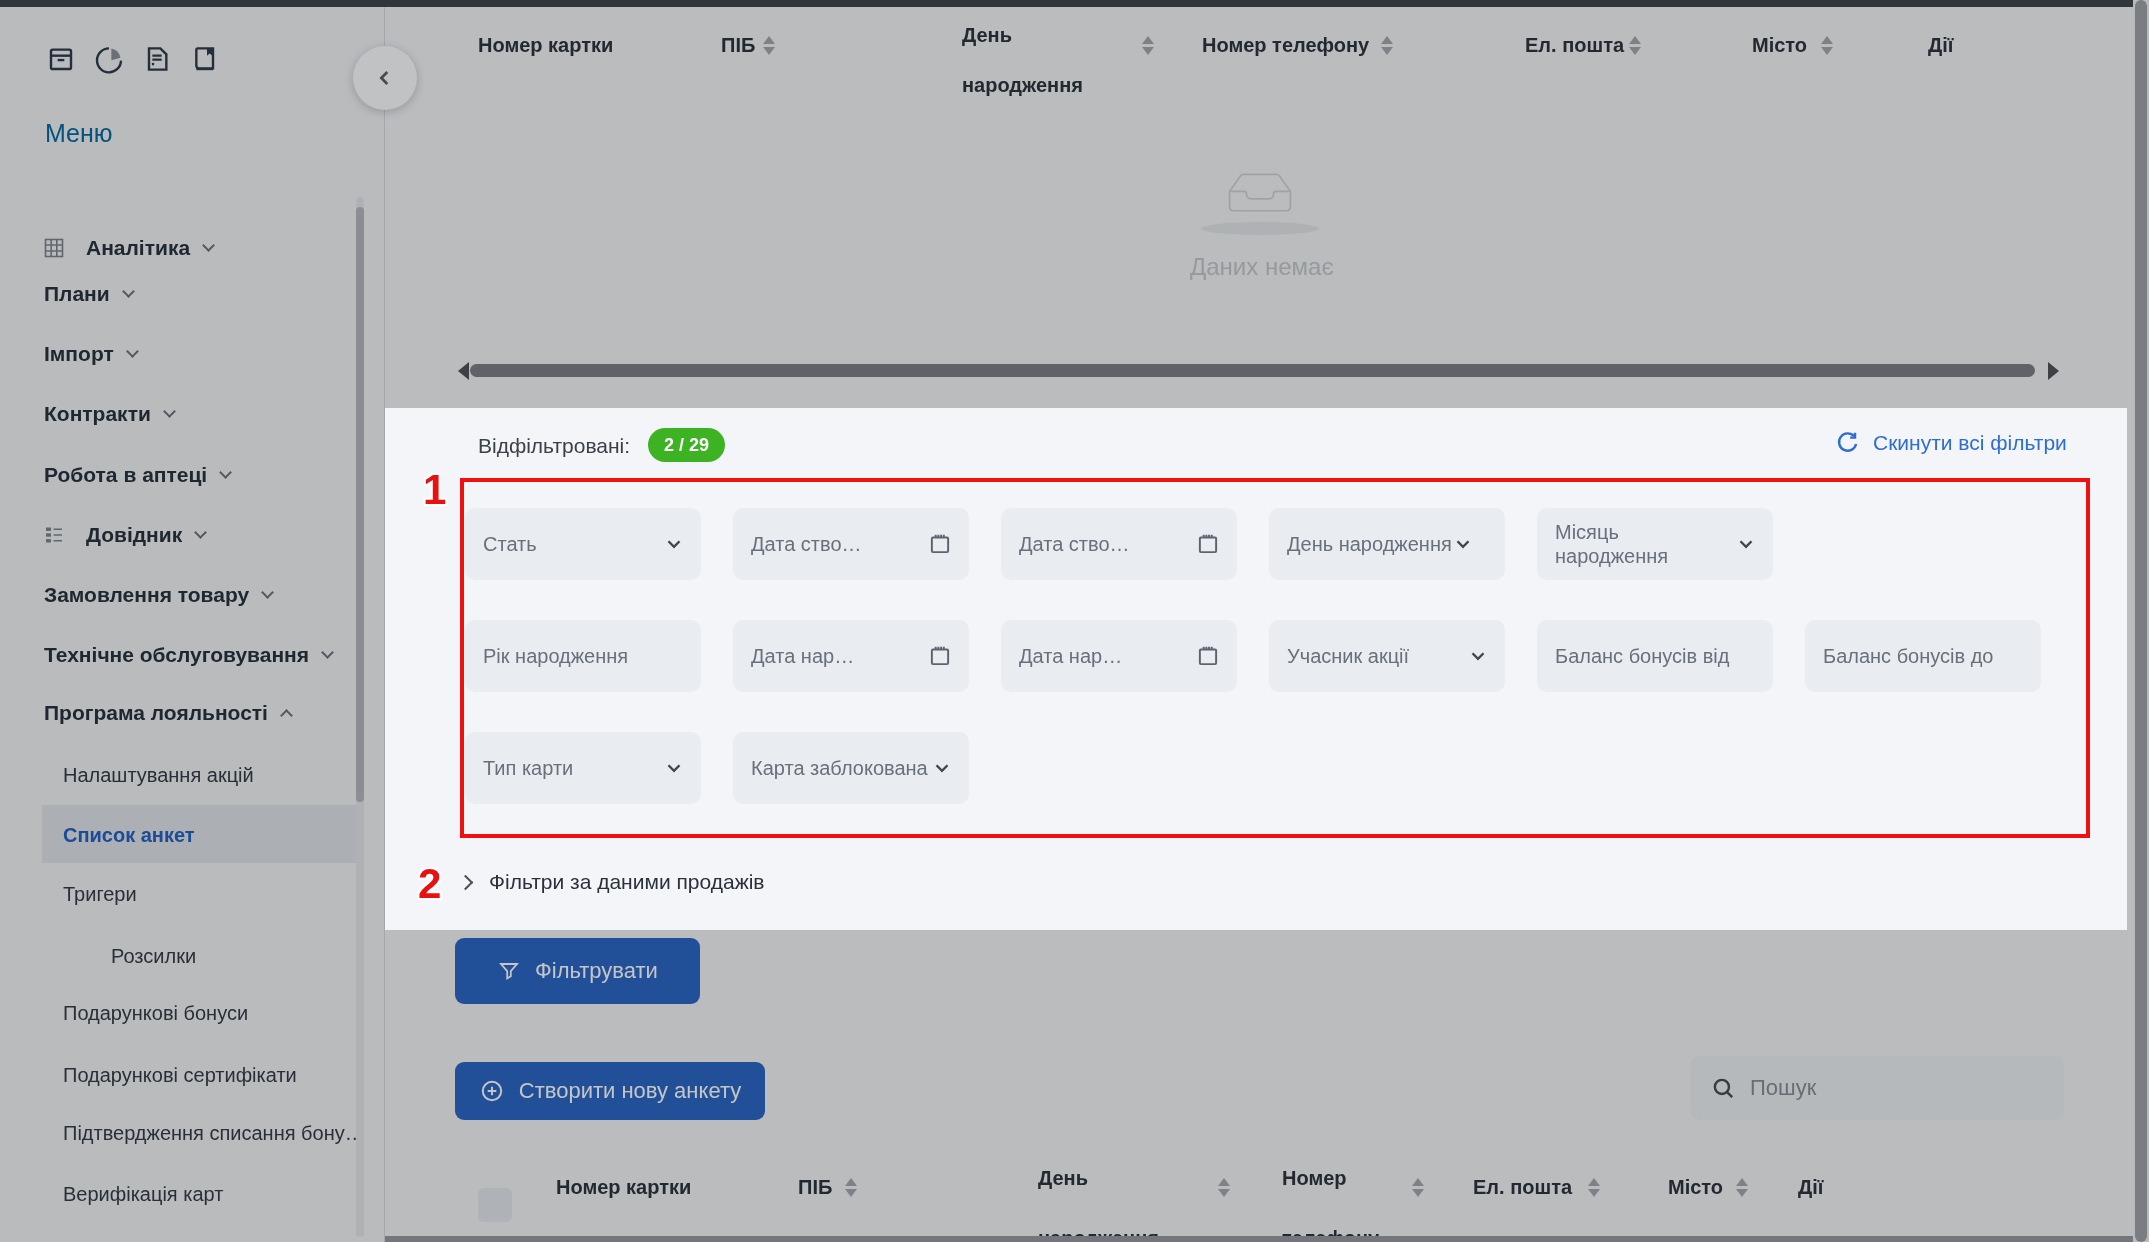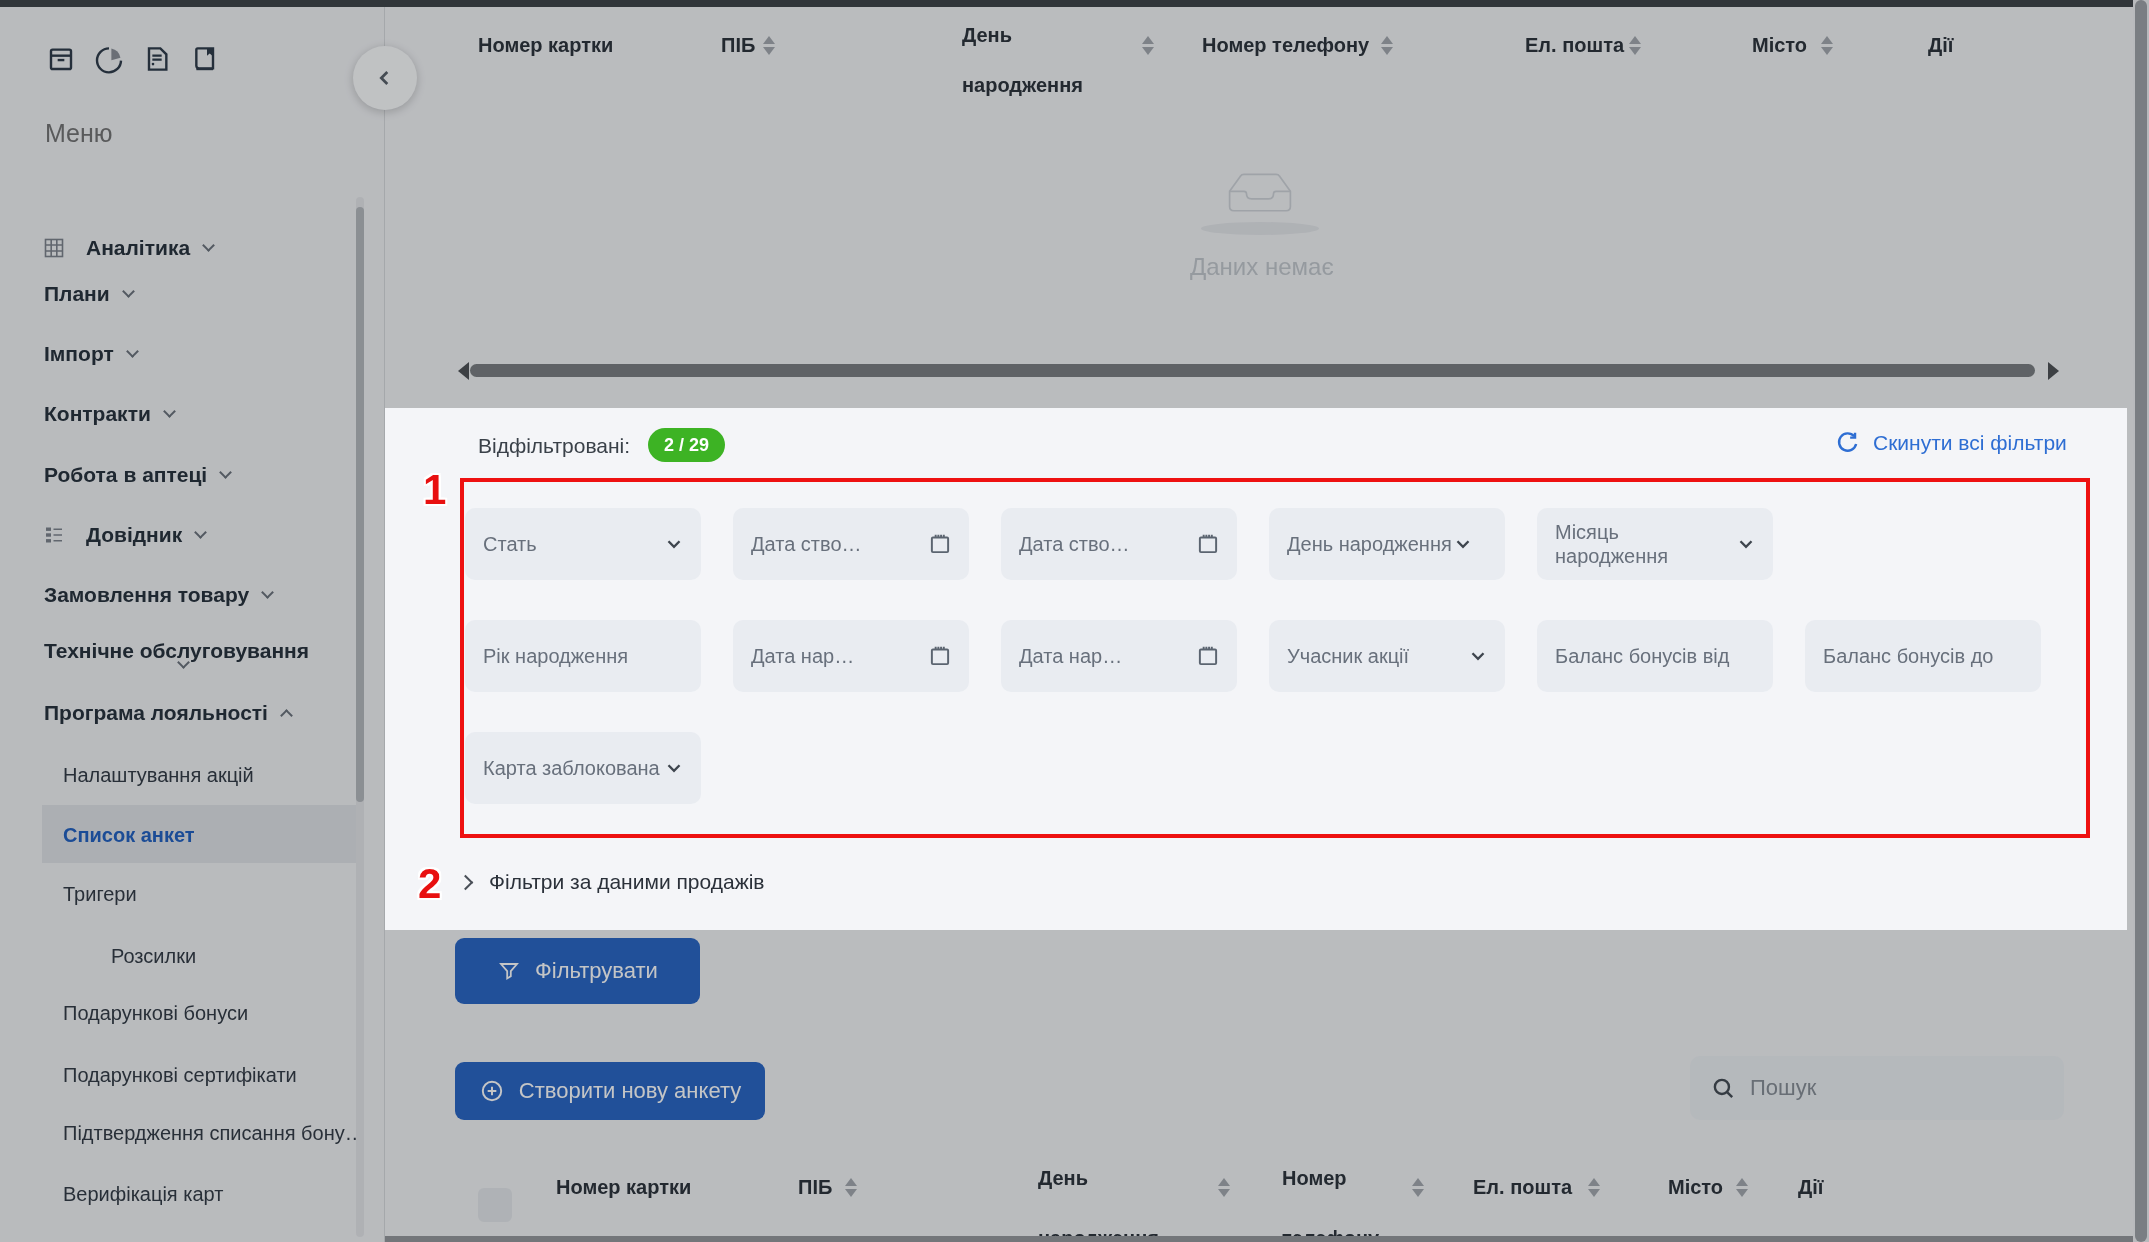--- a/index.html
+++ b/index.html
@@ -11,21 +11,21 @@
   .abs { position:absolute; }
 
   
   .top-strip { left:0; top:0; width:2149px; height:7px; background:#3f4347; }
   .bottom-strip { left:385px; top:1236px; width:1764px; height:6px; background:#95989c; }
 
   
   .sidebar { left:0; top:7px; width:385px; height:1235px; background:#f1f2f4; border-right:1px solid #d7d9dc; }
   .sb-icons { position:absolute; left:45px; top:36px; display:flex; gap:16px; }
   .sb-icons svg { width:32px; height:32px; stroke:#2e3b49; fill:none; stroke-width:1.8; }
-  .sb-title { position:absolute; left:45px; top:112px; font-size:25px; font-weight:500; color:#737373; }
+  .sb-title { position:absolute; left:45px; top:112px; font-size:25px; font-weight:500; color:#0369a1; }
   .nav-item { position:absolute; left:0; height:32px; display:flex; align-items:center;
               font-size:21px; font-weight:700; color:#27313c; cursor:pointer; white-space:nowrap; }
   .nav-item .nav-ic { width:24px; height:24px; margin-right:20px; stroke:#7d838c; fill:none; stroke-width:1.6; }
   .chev { width:9px; height:9px; border-right:2.5px solid #6b727b; border-bottom:2.5px solid #6b727b;
           transform:rotate(45deg); margin-left:14px; margin-top:-5px; }
   .chev.up { transform:rotate(225deg); margin-top:5px; }
   .sub-item { position:absolute; left:63px; height:32px; display:flex; align-items:center;
               font-size:20px; color:#333b45; cursor:pointer; white-space:nowrap; }
   .sub-active-bg { position:absolute; left:42px; top:798px; width:316px; height:58px; background:#e0e2e6; }
   .sub-item.active { color:#2160c0; font-weight:700; }
@@ -180,21 +180,21 @@
           <rect x="4" y="16.1" width="5" height="3.4" fill="#7d838c" stroke="none"></rect>
           <path d="M11.5 6.2h8.5M11.5 12h8.5M11.5 17.8h8.5"></path>
         </svg>
       <span>Довідник</span>
         <span class="chev"></span>
     </div>
     <div class="nav-item" style="left:44px; top:572px;">
       <span>Замовлення товару</span>
         <span class="chev"></span>
     </div>
-    <div class="nav-item" style="left:44px; top:632px;flex-direction:column;">
+    <div class="nav-item" style="left:44px; top:632px;">
       <span>Технічне обслуговування</span>
         <span class="chev"></span>
     </div>
     <div class="nav-item" style="left:44px; top:690px;">
       <span>Програма лояльності</span>
         <span class="chev up"></span>
     </div>
 
     <div class="sub-active-bg"></div>
     <div class="sub-item" style="top:752px;">
@@ -418,20 +418,26 @@
         <div class="field">
           <span class="lbl">Баланс бонусів від</span>
         </div>
         <div class="field">
           <span class="lbl">Баланс бонусів до</span>
         </div>
       </div>
 
       <div class="frow r3">
         <div class="field">
+          <span class="lbl">Тип карти</span>
+          <svg class="cdown" viewBox="0 0 24 24">
+              <polyline points="6 9 12 15 18 9"></polyline>
+            </svg>
+        </div>
+        <div class="field">
           <span class="lbl">Карта заблокована</span>
           <svg class="cdown" viewBox="0 0 24 24">
               <polyline points="6 9 12 15 18 9"></polyline>
             </svg>
         </div>
       </div>
     </div>
 
     <div class="sales-row">
       <span class="chevR"></span>

